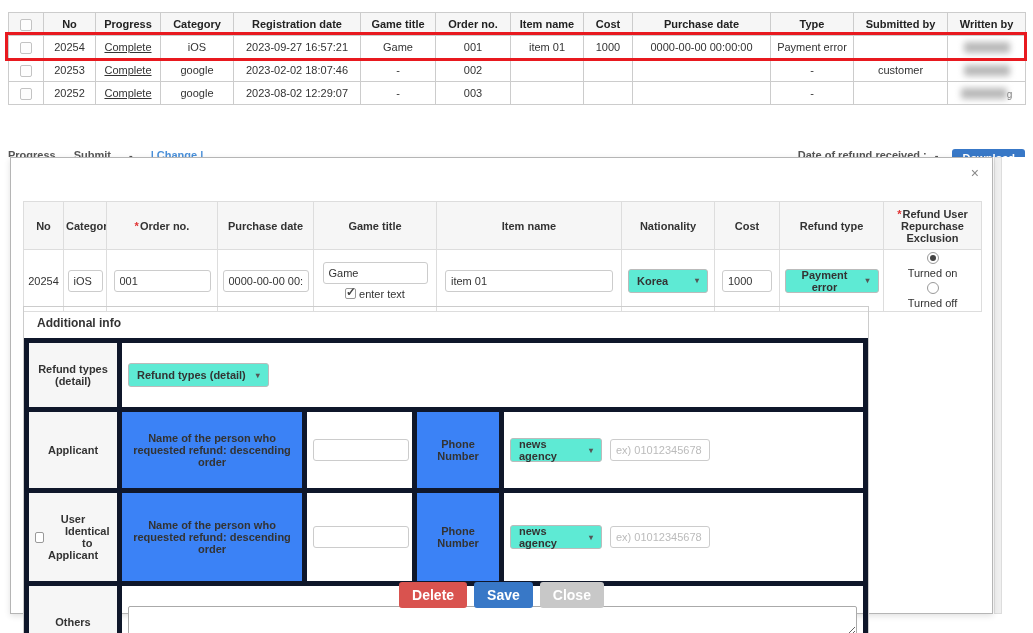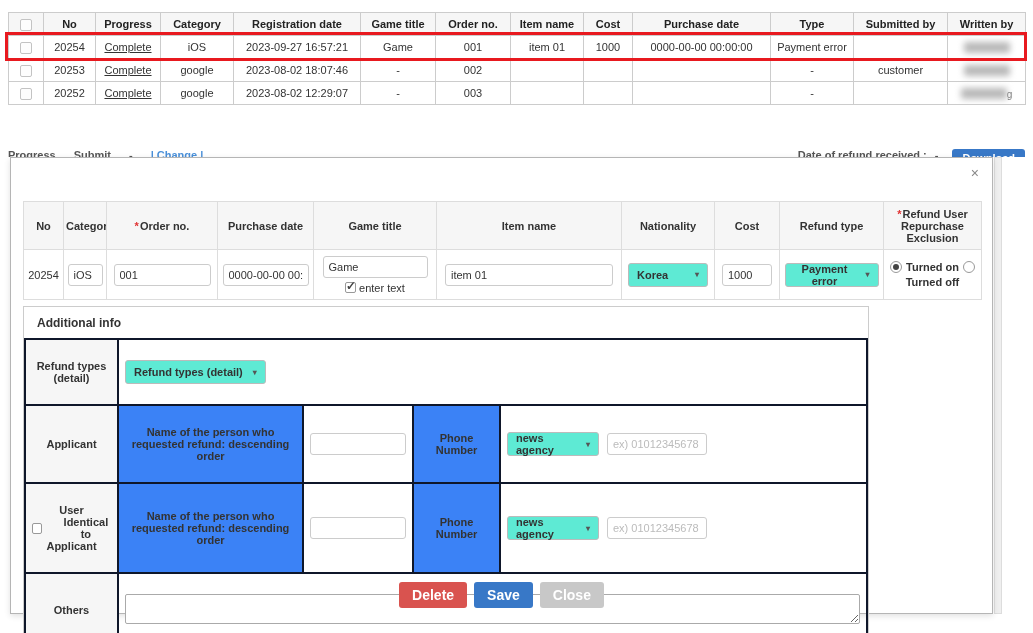--- a/index.html
+++ b/index.html
@@ -57,27 +57,27 @@
   .sel .caret { font-size:8px; color:#555; margin-left:10px; }
   .check-line { font-size:11px; margin-top:4px; display:flex; align-items:center; justify-content:center; gap:3px; }
   .checkbox { display:inline-block; width:11px; height:11px; border:1px solid #999; background:#fff;
     border-radius:2px; position:relative; }
   .checkbox.checked::after { content:"\2713"; position:absolute; left:0px; top:-4px; font-size:12px; color:#444; font-weight:bold; }
   .radio { display:inline-block; width:12px; height:12px; border:1px solid #999; border-radius:50%;
     background:#fff; position:relative; vertical-align:middle; }
   .radio.checked::after { content:""; position:absolute; left:2px; top:2px; width:6px; height:6px;
     border-radius:50%; background:#444; }
   .radio-group { display:flex; flex-wrap:wrap; justify-content:center; align-items:center;
-    column-gap:4px; row-gap:3px; font-size:11px; font-weight:bold; width:86px; margin:0 auto; }
+    column-gap:4px; row-gap:3px; font-size:11px; font-weight:normal; width:86px; margin:0 auto;flex-direction:column; }
 
   
   .addl-box { position:absolute; left:12px; top:148px; width:846px; border:1px solid #ccc; }
   .addl-title { font-size:12px; font-weight:bold; padding:9px 13px 8px; }
   table.addl { border-collapse:collapse; table-layout:fixed; width:100%; }
-  table.addl td { border:2px solid #0f172a; font-size:11px; vertical-align:middle; padding:20px 6px; }
+  table.addl td { border:5px solid #0f172a; font-size:11px; vertical-align:middle; padding:20px 6px; }
   table.addl td.lbl { background:#f6f6f6; font-weight:bold; text-align:center; }
   table.addl td.sub { background:#3b82f6; font-weight:bold; text-align:center; }
   .addl-row-a td { height:42px; } .addl-row-b td { height:53px; } .addl-row-c td { height:42px; }
   .addl-row-d td { height:45px; }
   .phone-cell { display:flex; align-items:center; gap:8px; }
   textarea.others { width:100%; height:30px; border:1px solid #aaa; border-radius:2px;
     font-family:"Liberation Sans", sans-serif; font-size:11px; resize:both; }
 
   
   .exit-bar { position:absolute; left:12px; top:360px; width:958px; height:21px; background:#ededed;
@@ -143,21 +143,21 @@
       <td>0000-00-00 00:00:00</td>
       <td>Payment error</td>
       <td></td>
       <td><span class="redact"></span></td>
     </tr>
     <tr>
       <td><span class="cbx"></span></td>
       <td>20253</td>
       <td><span class="cell-link">Complete</span></td>
       <td>google</td>
-      <td>2023-08-02 18:07:46</td>
+      <td>2023-02-02 18:07:46</td>
       <td>-</td>
       <td>002</td>
       <td></td>
       <td></td>
       <td></td>
       <td>-</td>
       <td>customer</td>
       <td><span class="redact"></span></td>
     </tr>
     <tr>

